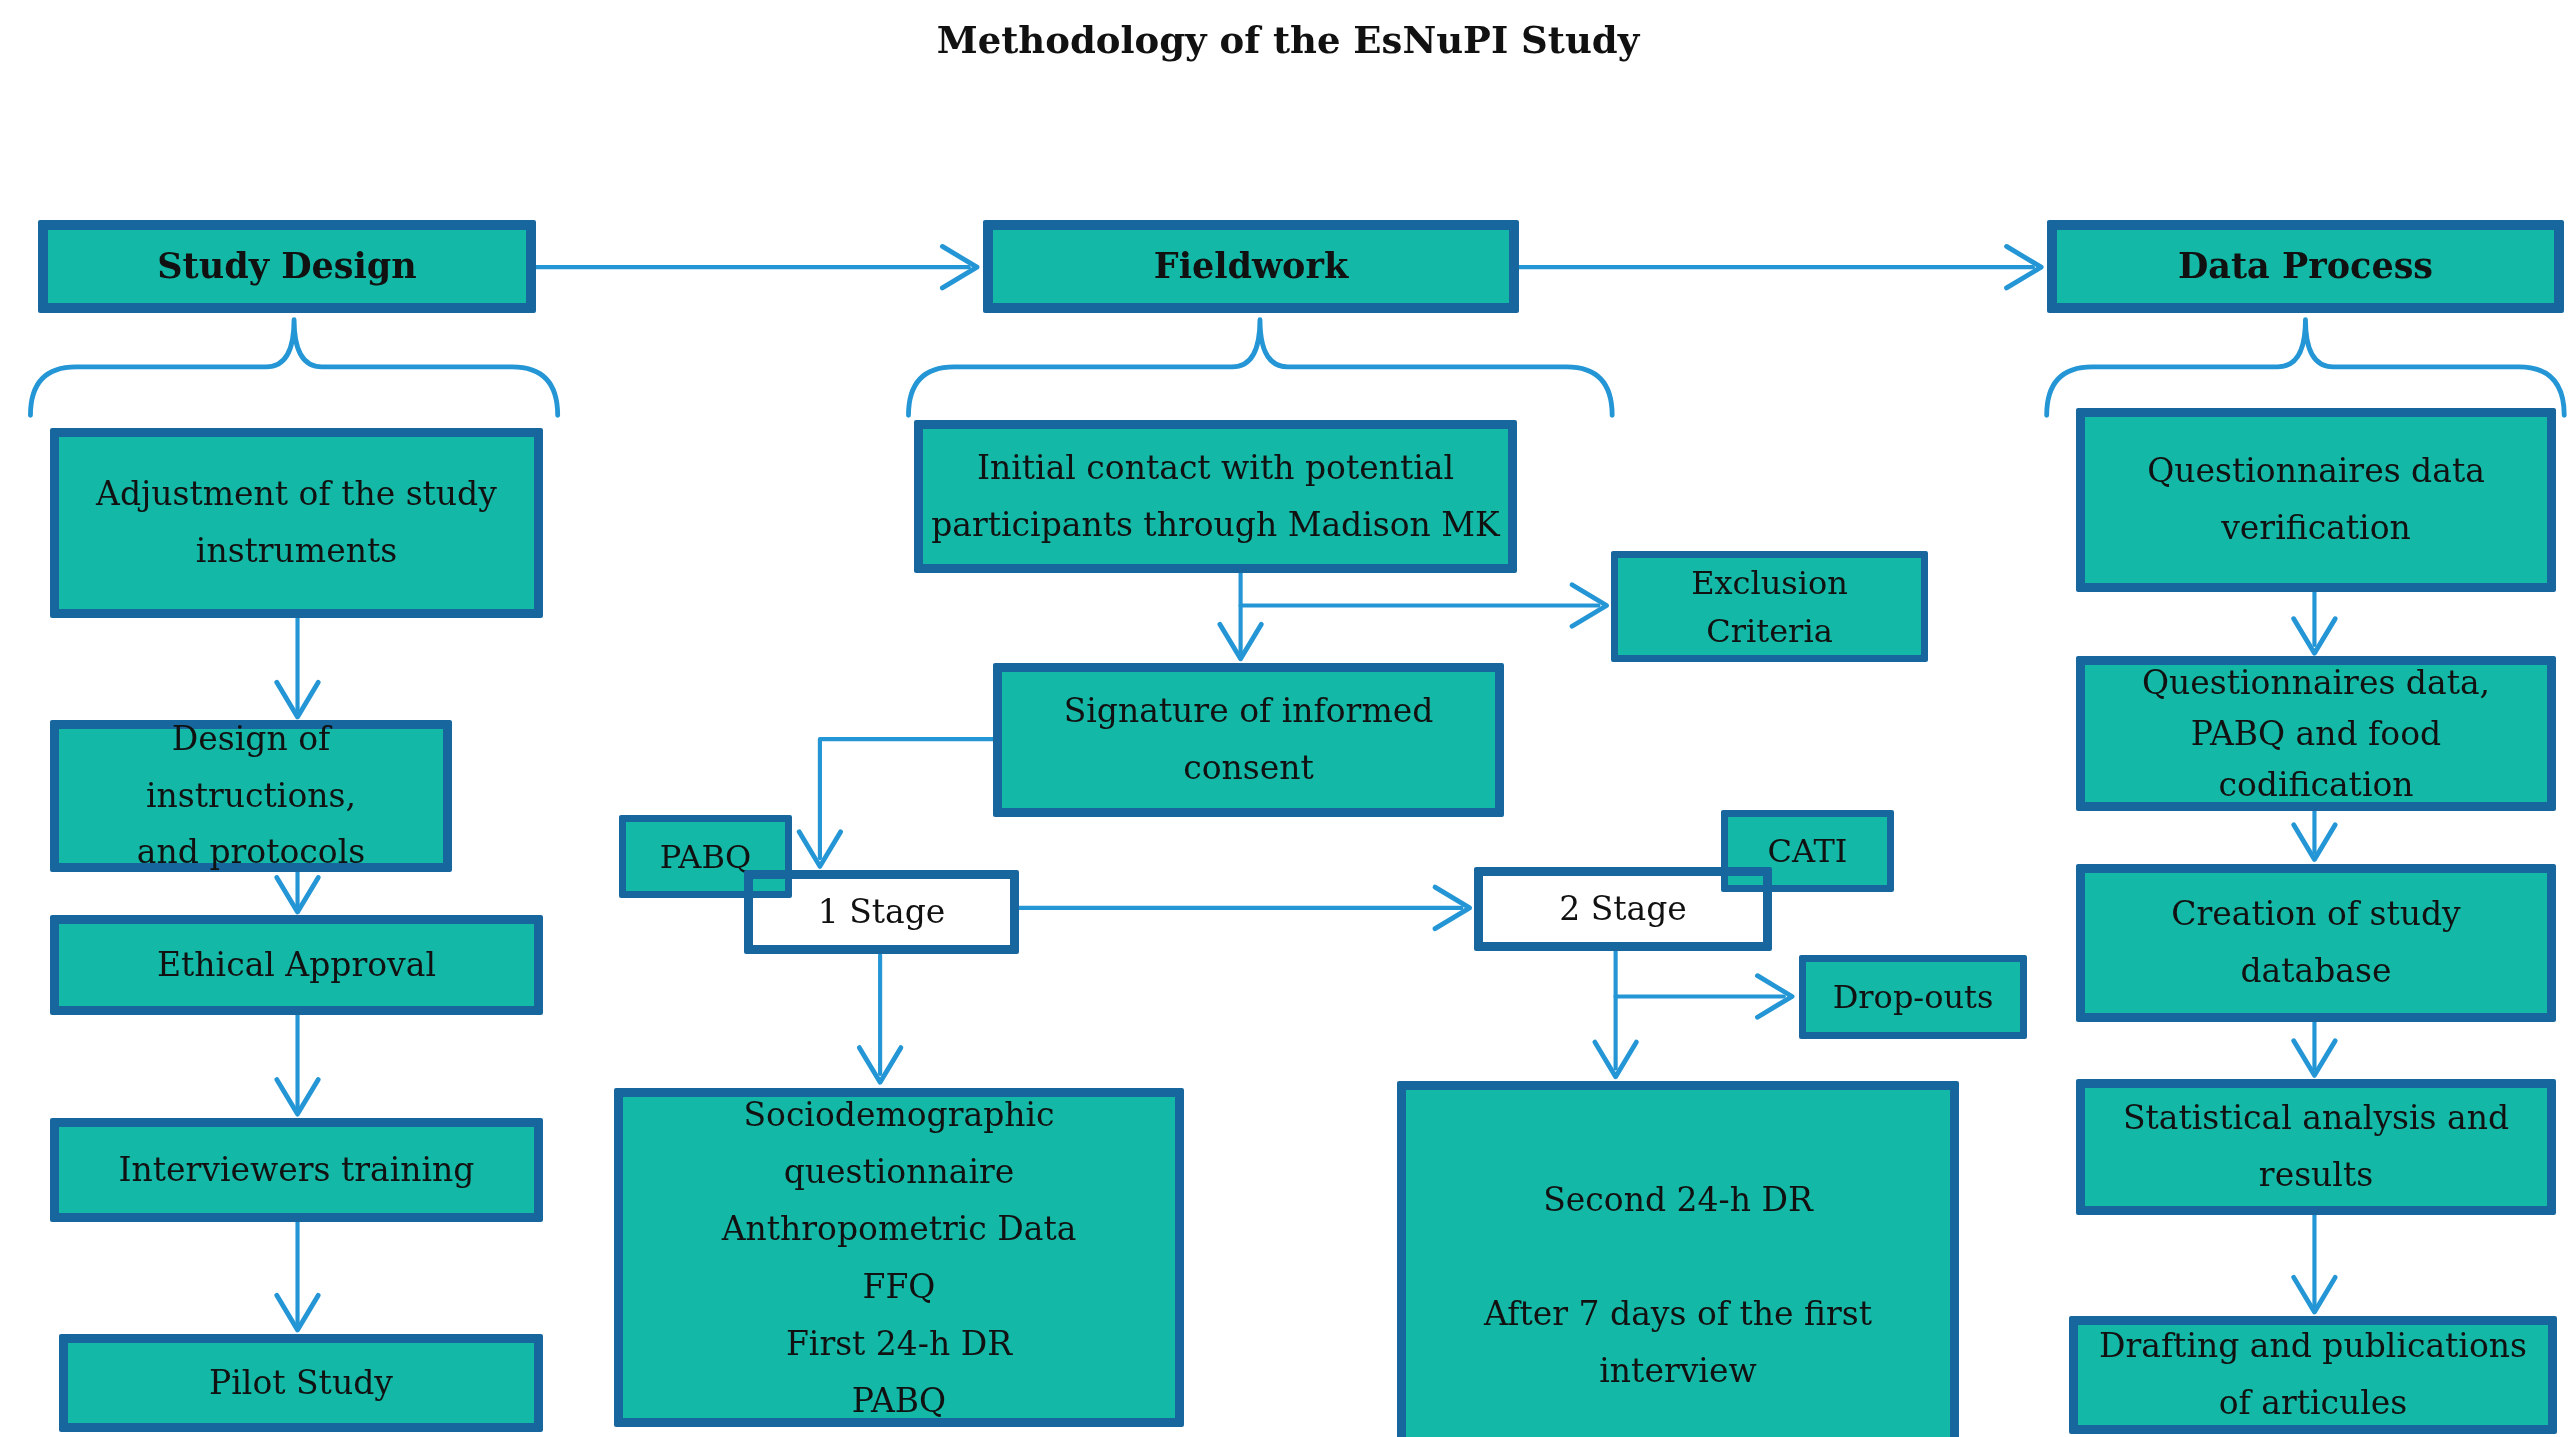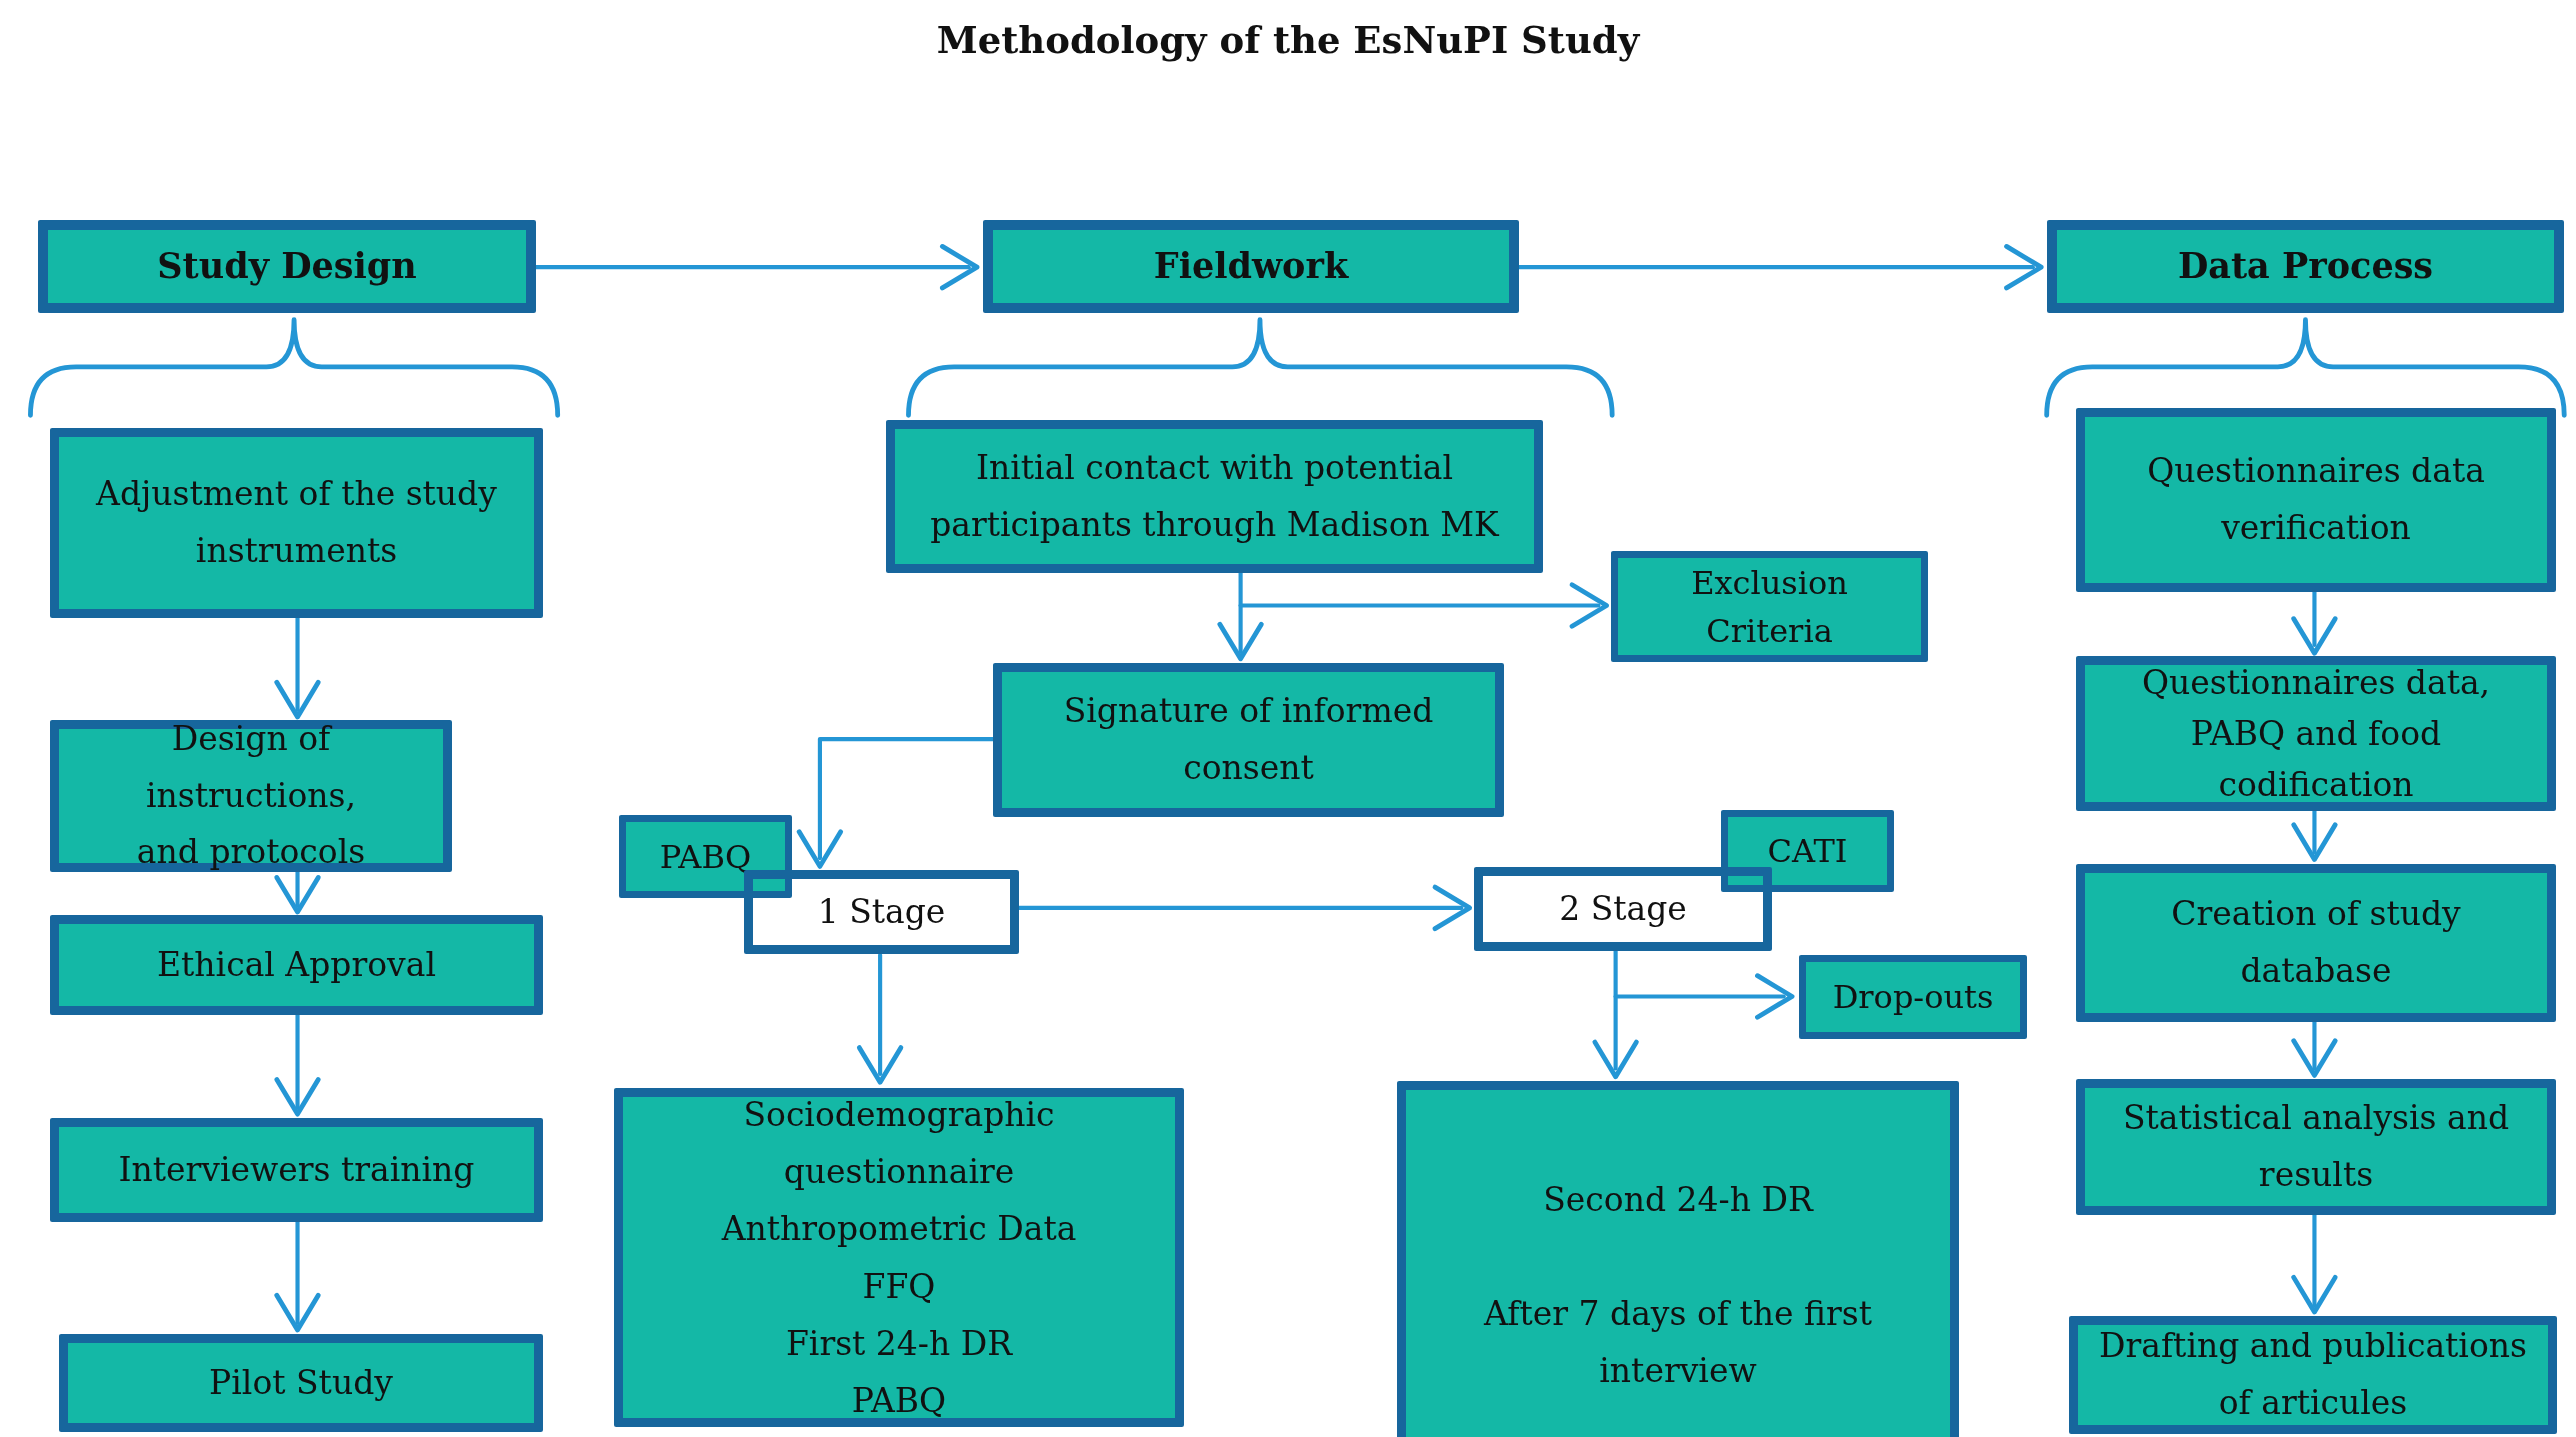--- a/index.html
+++ b/index.html
@@ -32,21 +32,21 @@
   #hdr-study{left:38px;top:220px;width:498px;height:93px;}
   #hdr-field{left:983px;top:220px;width:536px;height:93px;text-align:center;}
   #hdr-data{left:2047px;top:220px;width:517px;height:93px;}
 
   #sd1{left:50px;top:428px;width:493px;height:190px;}
   #sd2{left:50px;top:720px;width:402px;height:152px;}
   #sd3{left:50px;top:915px;width:493px;height:100px;}
   #sd4{left:50px;top:1118px;width:493px;height:104px;}
   #sd5{left:59px;top:1334px;width:484px;height:98px;}
 
-  #initial{left:886px;top:420px;width:657px;height:153px;}
+  #initial{left:914px;top:420px;width:603px;height:153px;}
   #exclusion{left:1611px;top:551px;width:317px;height:111px;}
   #signature{left:993px;top:663px;width:511px;height:154px;}
   #capi{left:619px;top:815px;width:173px;height:83px;}
   #stage1{left:744px;top:870px;width:275px;height:84px;}
   #cati{left:1721px;top:810px;width:173px;height:82px;}
   #stage2{left:1474px;top:867px;width:298px;height:84px;}
   #dropouts{left:1799px;top:955px;width:228px;height:84px;}
   #s1detail{left:614px;top:1088px;width:570px;height:339px;line-height:1.73;}
   #s2detail{left:1353px;top:1081px;width:562px;height:408px;line-height:1.73;margin-left:44px;}
 

